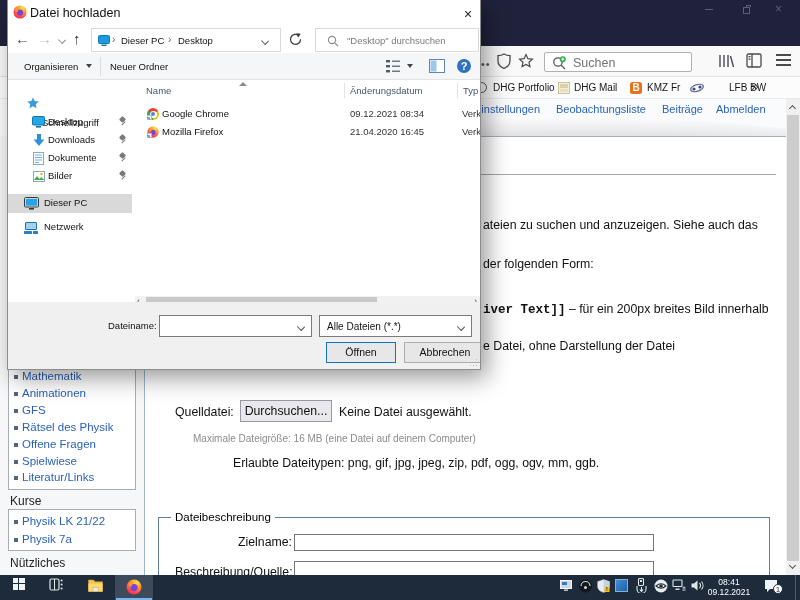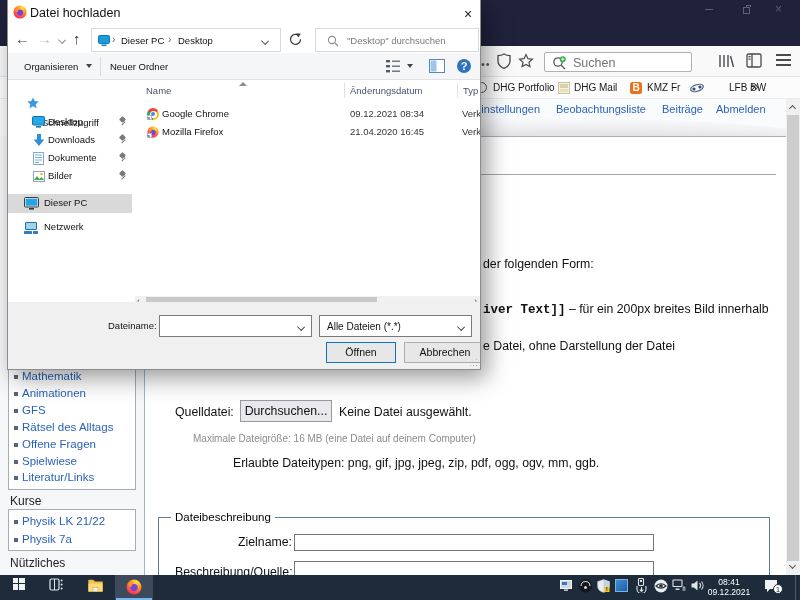--- a/index.html
+++ b/index.html
@@ -120,20 +120,21 @@
     <div class="abs" style="left:-40px;top:2px;width:560px;height:60px;border-radius:50%;background:radial-gradient(ellipse 100% 100% at 50% 100%, rgba(246,247,249,0) 62%, #e3e3e6 72%, #ededf0 82%, rgba(246,247,249,0.2) 100%);"></div>
   </div>
   <div class="abs plink" style="left:474px;top:4px;">Einstellungen</div>
   <div class="abs plink" style="left:556px;top:4px;">Beobachtungsliste</div>
   <div class="abs plink" style="left:662px;top:4px;">Beiträge</div>
   <div class="abs plink" style="left:716px;top:4px;">Abmelden</div>
 
   <div id="content">
 
     <div class="abs" style="left:15px;top:37px;width:616px;height:1px;background:#a6a6a6;"></div>
+    <div class="abs ptext" style="left:338px;top:81px;">ateien zu suchen und anzuzeigen. Siehe auch das</div>
     <div class="abs ptext" style="left:338px;top:120px;">der folgenden Form:</div>
     <div class="abs ptext" style="left:338px;top:165px;"><span style="font-family:'Liberation Mono',monospace;font-weight:bold;font-size:12.5px;">iver Text]]</span> – für ein 200px breites Bild innerhalb</div>
     <div class="abs ptext" style="left:338px;top:202px;">e Datei, ohne Darstellung der Datei</div>
 
     <div class="abs ptext" style="left:30px;top:268px;">Quelldatei:</div>
     <div class="btn" style="left:95px;top:263px;width:92px;height:22px;line-height:20px;background:#e9e9ed;border-color:#9999a3;font-size:12.3px;">Durchsuchen...</div>
     <div class="abs ptext" style="left:194px;top:268px;">Keine Datei ausgewählt.</div>
     <div class="abs ptext gray" style="left:48px;top:296px;font-size:10px;">Maximale Dateigröße: 16 MB (eine Datei auf deinem Computer)</div>
     <div class="abs ptext" style="left:88px;top:319px;">Erlaubte Dateitypen: png, gif, jpg, jpeg, zip, pdf, ogg, ogv, mm, ggb.</div>
 
@@ -153,21 +154,21 @@
 </div>
 
 <div id="wsblinks">
   <div class="sbull abs" style="left:14px;top:375px;"></div>
     <div class="abs sblink" style="left:22px;top:370px;">Mathematik</div>
   <div class="sbull abs" style="left:14px;top:392px;"></div>
     <div class="abs sblink" style="left:22px;top:387px;">Animationen</div>
   <div class="sbull abs" style="left:14px;top:409px;"></div>
     <div class="abs sblink" style="left:22px;top:404px;">GFS</div>
   <div class="sbull abs" style="left:14px;top:426px;"></div>
-    <div class="abs sblink" style="left:22px;top:421px;">Rätsel des Alltags</div>
+    <div class="abs sblink" style="left:22px;top:421px;">Rätsel des Physik</div>
   <div class="sbull abs" style="left:14px;top:443px;"></div>
     <div class="abs sblink" style="left:22px;top:438px;">Offene Fragen</div>
   <div class="sbull abs" style="left:14px;top:460px;"></div>
     <div class="abs sblink" style="left:22px;top:455px;">Spielwiese</div>
   <div class="sbull abs" style="left:14px;top:476px;"></div>
     <div class="abs sblink" style="left:22px;top:471px;">Literatur/Links</div>
   <div class="sbull abs" style="left:14px;top:520px;"></div>
     <div class="abs sblink" style="left:22px;top:515px;">Physik LK 21/22</div>
   <div class="sbull abs" style="left:14px;top:538px;"></div>
     <div class="abs sblink" style="left:22px;top:533px;">Physik 7a</div>

